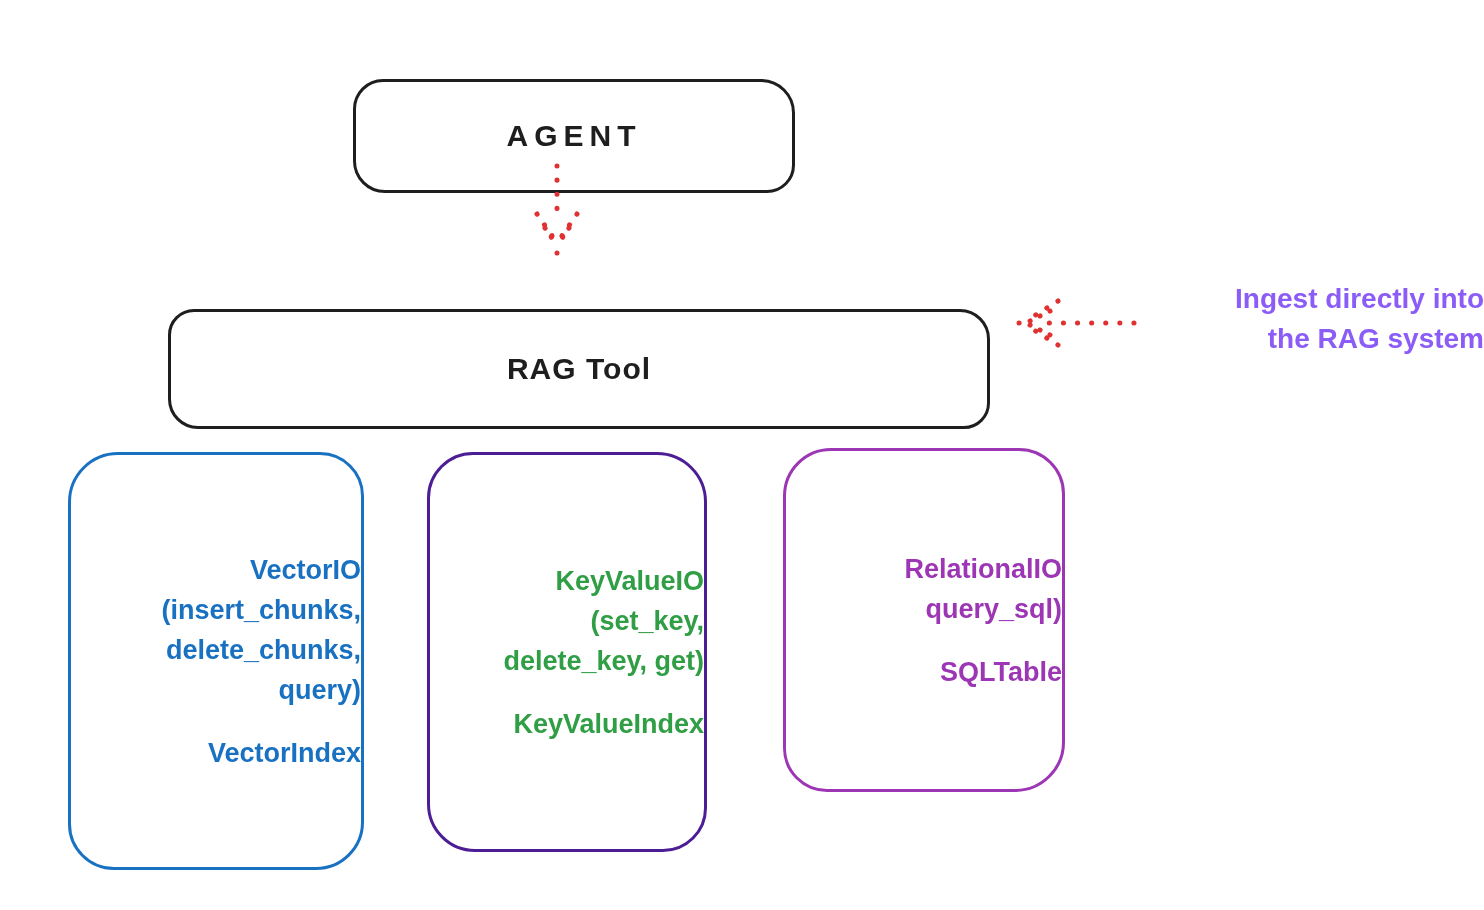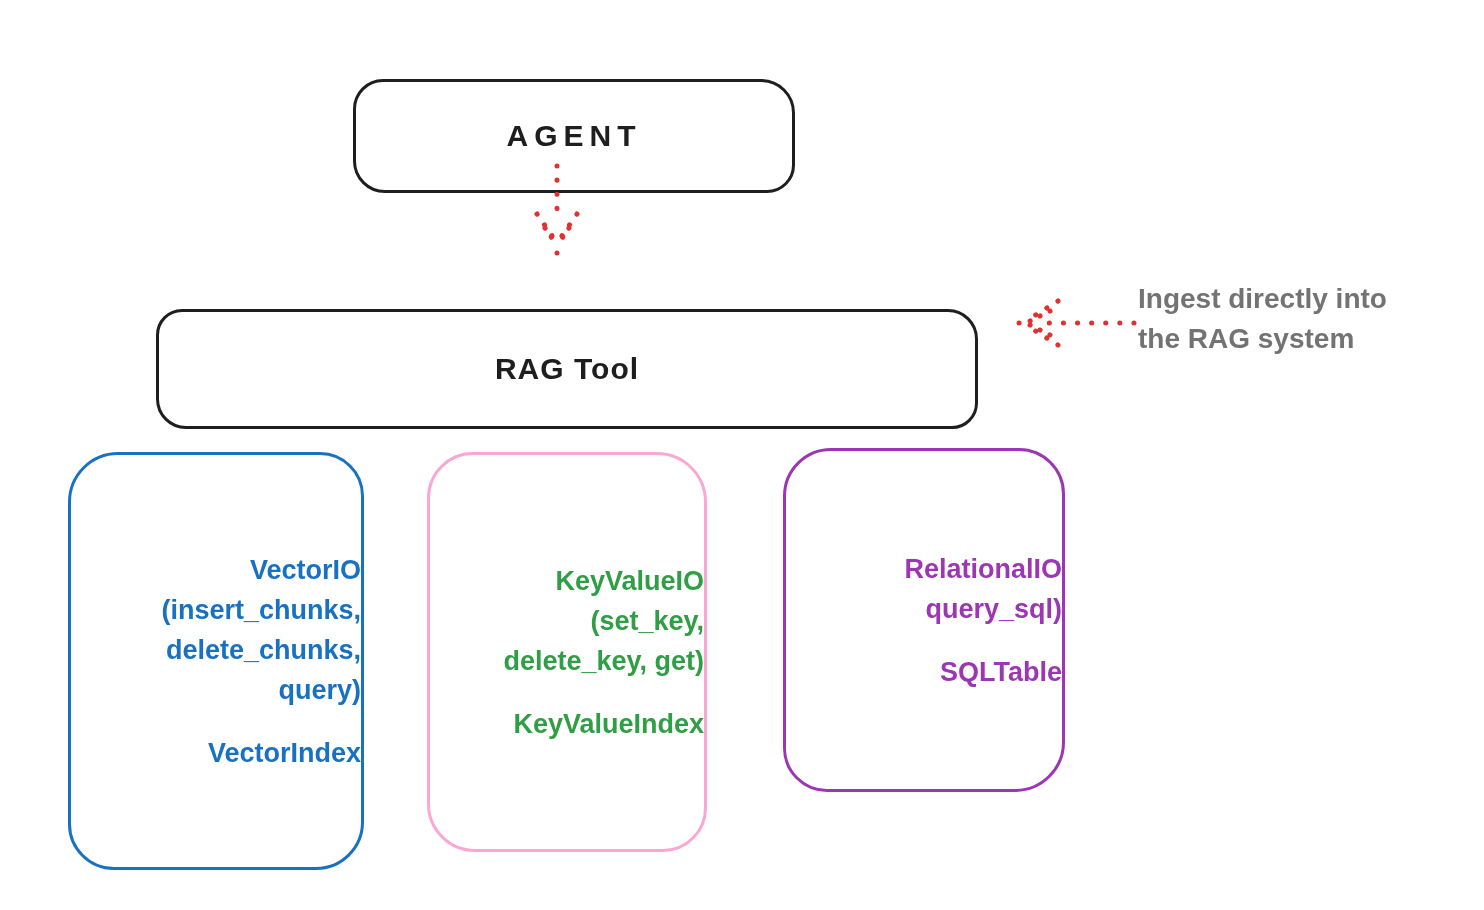--- a/index.html
+++ b/index.html
@@ -23,21 +23,21 @@
     background: #ffffff;
     box-sizing: border-box;
     margin-top: 37px;
   }
   .agent {
     left: 353px; top: 42px; width: 442px; height: 114px;
     border-radius: 30px 34px 28px 32px;
     font-size: 30px; letter-spacing: 6px;
   }
   .rag {
-    left: 156px; top: 272px; width: 822px; height: 120px;
+    left: 168px; top: 272px; width: 822px; height: 120px;
     border-radius: 26px 30px 26px 30px;
     font-size: 30px; letter-spacing: 1px;
   }
   
   .backend {
     position: absolute;
     display: flex;
     flex-direction: column;
     align-items: flex-end;
     justify-content: center;
@@ -49,34 +49,34 @@
     box-sizing: border-box;
   }
   .backend .footer { margin-top: 23px; }
   .b-vector {
     left: 68px; top: 452px; width: 296px; height: 418px;
     color: #1971c2; border: 3px solid #1971c2;
     border-radius: 50px 44px 48px 46px;
   }
   .b-keyvalue {
     left: 427px; top: 452px; width: 280px; height: 400px;
-    color: #2f9e44; border: 3px solid #f9a8d4;
+    color: #2f9e44; border: 3px solid #4c1d95;
     border-radius: 46px 50px 44px 48px;
   }
   .b-relational {
     left: 783px; top: 448px; width: 282px; height: 344px;
     color: #9c36b5; border: 3px solid #9c36b5;
     border-radius: 48px 46px 50px 44px;
   }
   
   .annotation {
     position: absolute;
     left: 1138px; top: 279px; width: 346px;
-    text-align: left;
-    color: #737373;
+    text-align: right;
+    color: #8b5cf6;
     font-weight: 700;
     font-size: 28px;
     line-height: 40px;
   }
   
   .arrow { position: absolute; color: #e03131; }
   .arrow-v { left: 518px; top: 160px; }
   .arrow-h { left: 1012px; top: 292px; }
   .arrow svg line {
     stroke: currentColor;

